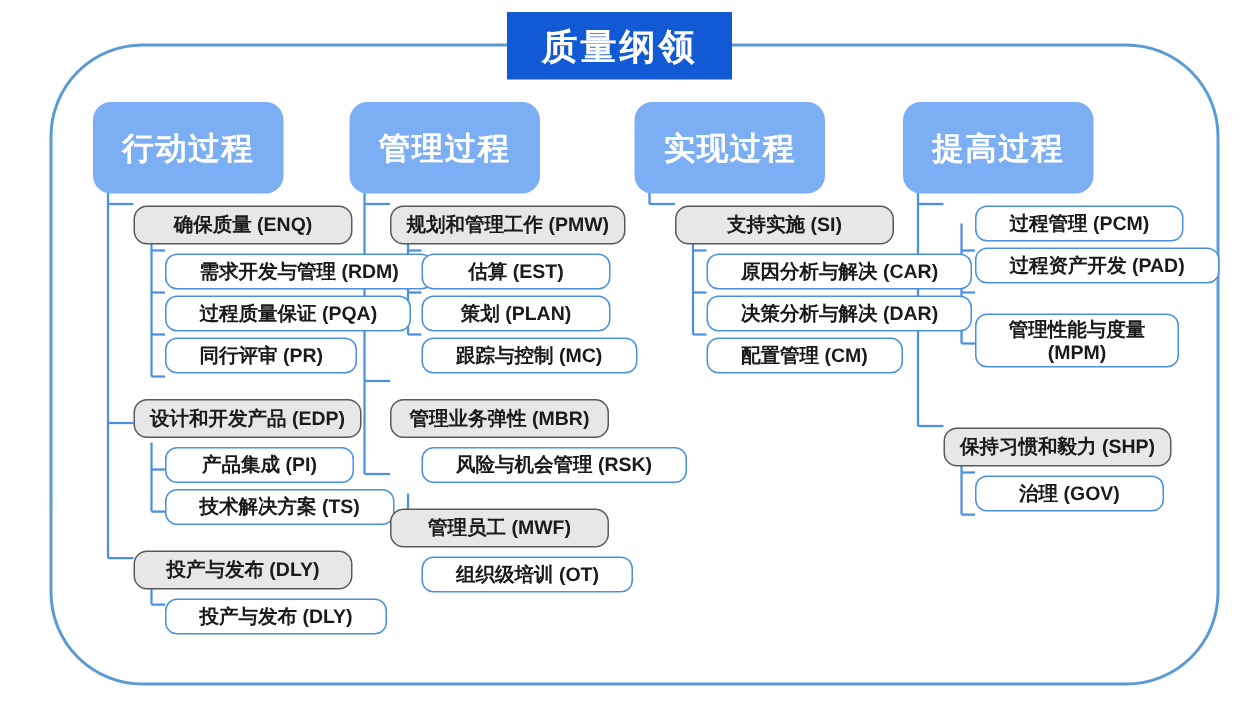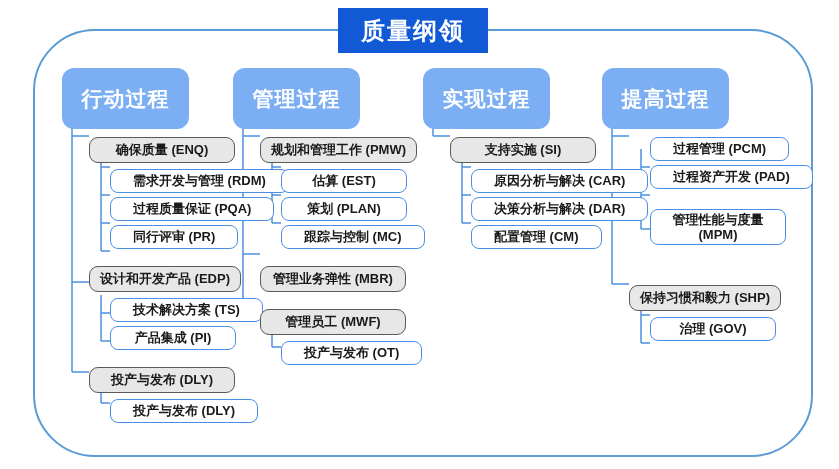--- a/index.html
+++ b/index.html
@@ -89,22 +89,22 @@
       <div class="group-box">确保质量 (ENQ)</div>
       <div class="children">
         <div class="leaf-box">需求开发与管理 (RDM)</div>
         <div class="leaf-box">过程质量保证 (PQA)</div>
         <div class="leaf-box">同行评审 (PR)</div>
       </div>
     </div>
     <div class="group">
       <div class="group-box">设计和开发产品 (EDP)</div>
       <div class="children">
+        <div class="leaf-box">产品集成 (PI)</div>
         <div class="leaf-box">技术解决方案 (TS)</div>
-        <div class="leaf-box">产品集成 (PI)</div>
       </div>
     </div>
     <div class="group">
       <div class="group-box">投产与发布 (DLY)</div>
       <div class="children">
         <div class="leaf-box">投产与发布 (DLY)</div>
       </div>
     </div>
   </div>
 
@@ -113,25 +113,28 @@
     <div class="group">
       <div class="group-box">规划和管理工作 (PMW)</div>
       <div class="children">
         <div class="leaf-box">估算 (EST)</div>
         <div class="leaf-box">策划 (PLAN)</div>
         <div class="leaf-box">跟踪与控制 (MC)</div>
       </div>
     </div>
     <div class="group">
       <div class="group-box">管理业务弹性 (MBR)</div>
+      <div class="children">
+        <div class="leaf-box">风险与机会管理 (RSK)</div>
+      </div>
     </div>
     <div class="group">
       <div class="group-box">管理员工 (MWF)</div>
       <div class="children">
-        <div class="leaf-box">投产与发布 (OT)</div>
+        <div class="leaf-box">组织级培训 (OT)</div>
       </div>
     </div>
   </div>
 
   <div class="column col-c">
     <div class="col-header">实现过程</div>
     <div class="group">
       <div class="group-box">支持实施 (SI)</div>
       <div class="children">
         <div class="leaf-box">原因分析与解决 (CAR)</div>

